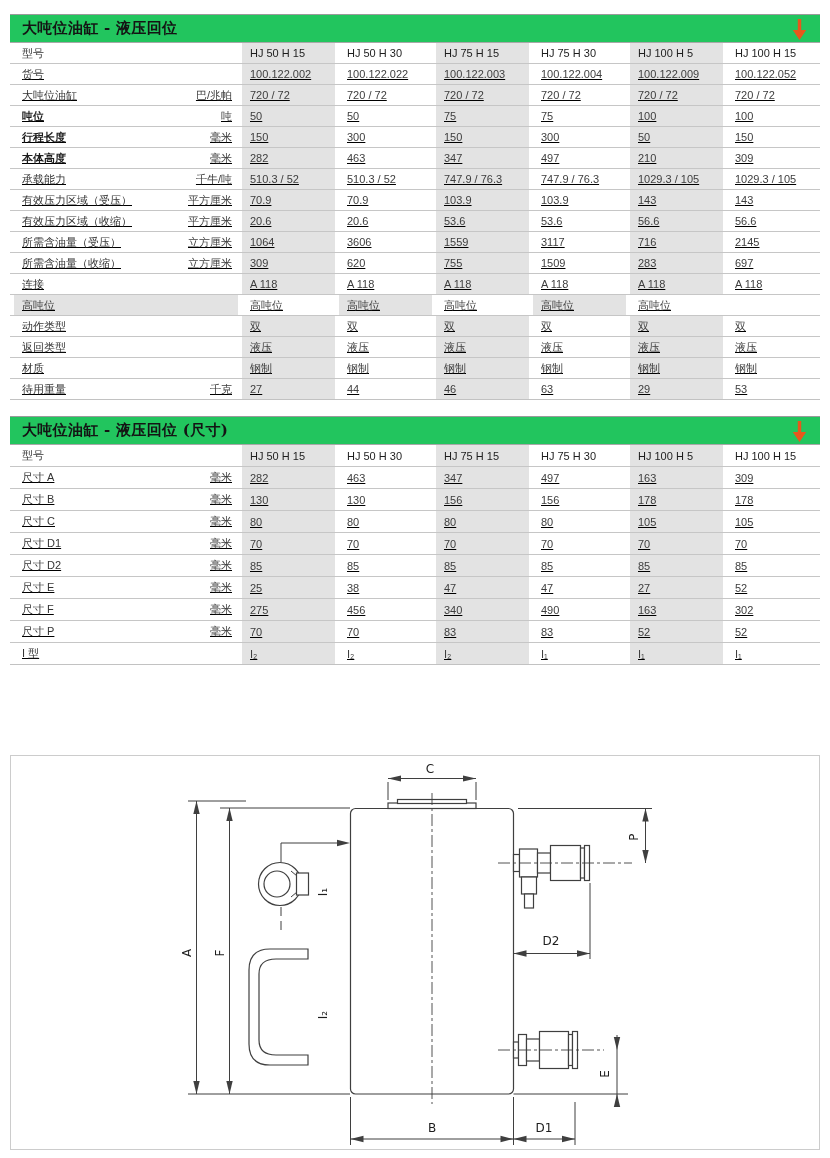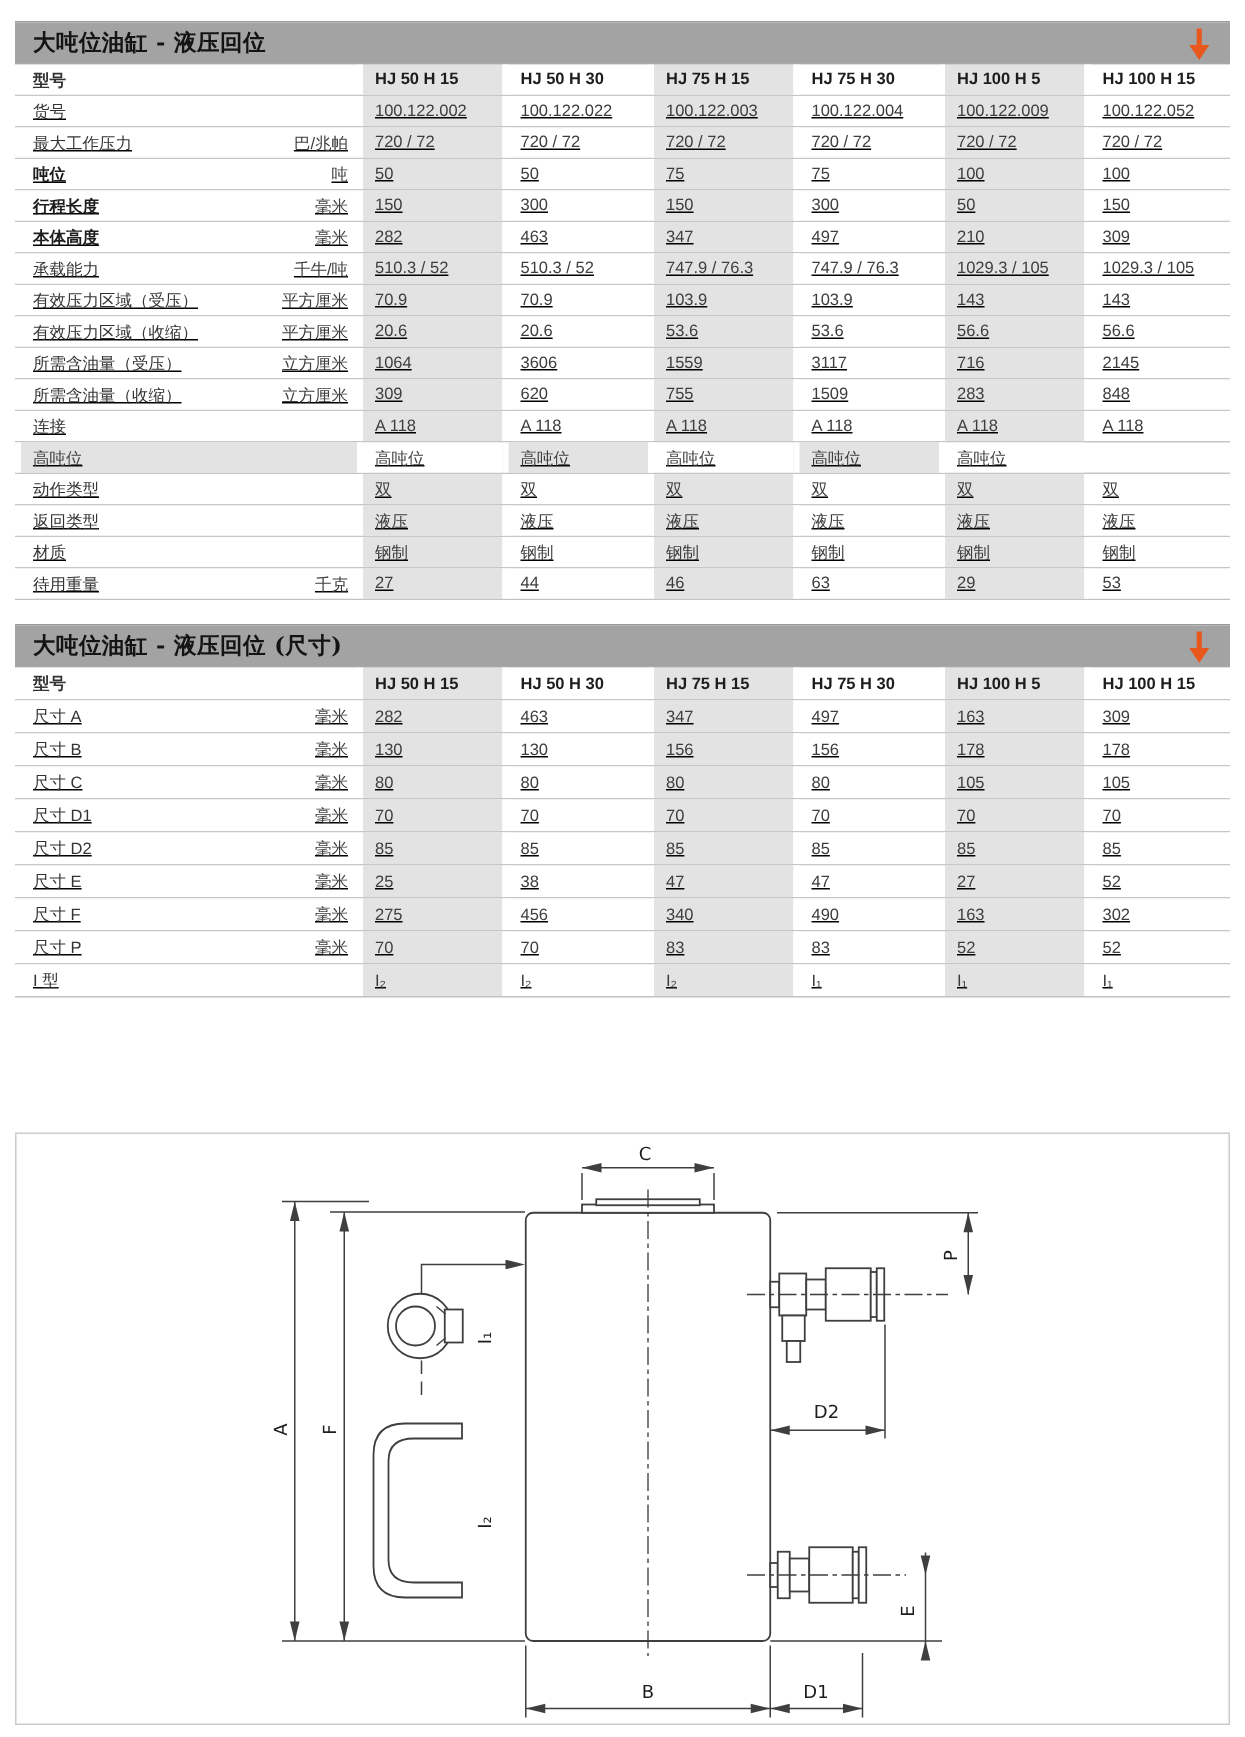--- a/index.html
+++ b/index.html
@@ -5,39 +5,39 @@
   html,body{margin:0;padding:0;}
   body{
     width:830px;height:1158px;background:#fff;
     font-family:"Liberation Sans","DejaVu Sans",sans-serif;
     position:relative;overflow:hidden;
   }
   .cat-table{margin:0 10px;border-top:1px solid #9a9a9a;border-bottom:1px solid #c2c2c2;}
   #table-0{margin-top:14px;}
   #table-1{margin-top:16px;}
   .t-title-row{
-    height:27px;background:#a3a3a3;border-bottom:1px solid #a8a8a8;
+    height:27px;background:#22c55e;border-bottom:1px solid #a8a8a8;
     display:flex;align-items:center;justify-content:space-between;padding:0 12px;
   }
   .t-title{
     font-family:"DejaVu Serif","Liberation Serif",serif;
     font-size:15px;font-weight:bold;color:#141414;margin:0;letter-spacing:0.3px;
   }
   .down-arrow{display:flex;align-items:center;}
   .t-body{display:block;}
   .t-row{display:grid;grid-template-columns:228px repeat(6,1fr);height:20px;}
   #table-1 .t-row{height:21px;}
   .t-row + .t-row{border-top:1px solid #c6c6c6;text-decoration:underline;}
   .cell{font-size:11px;color:#3d3d3d;display:flex;align-items:center;overflow:hidden;white-space:nowrap;}
   .lab-cell{justify-content:space-between;padding:0 6px 0 12px;background:#fff;}
   .lab{color:#333;}
   .unit{color:#3d3d3d;}
   .v-cell{padding-left:8px;border-left:4px solid #fff;background:#fff;}
   .v-cell.shaded{background:#e3e3e3;}
-  .t-head .cell{font-weight:bold;color:#1d1d1d;}
+  .t-head .cell{font-weight:normal;color:#1d1d1d;}
   .row-bold .lab{font-weight:bold;color:#1d1d1d;}
   .drawing-box{margin:90px 10px 0;border:1px solid #ccc;height:393px;background:#fff;}
   .drawing-box svg{display:block;}
   .geo{fill:#fff;stroke:#3f3f3f;stroke-width:1.2;}
   .dim{stroke:#3f3f3f;stroke-width:1;fill:none;}
   .dsh{stroke:#3f3f3f;stroke-width:1;fill:none;stroke-dasharray:9 5;}
   .cl{stroke:#3f3f3f;stroke-width:0.9;fill:none;stroke-dasharray:12 3 3 3;}
   .ah{fill:#3f3f3f;stroke:none;}
   .dlab{font-size:12px;fill:#1d1d1d;font-family:"DejaVu Sans","Liberation Sans",sans-serif;}
 </style>
@@ -72,21 +72,21 @@
         </div>
         <div class="cell v-cell shaded">100.122.002</div>
         <div class="cell v-cell">100.122.022</div>
         <div class="cell v-cell shaded">100.122.003</div>
         <div class="cell v-cell">100.122.004</div>
         <div class="cell v-cell shaded">100.122.009</div>
         <div class="cell v-cell">100.122.052</div>
       </div>
       <div class="t-row">
         <div class="cell lab-cell">
-          <span class="lab">最大工作压力</span>
+          <span class="lab">大吨位油缸</span>
           <span class="unit">巴/兆帕</span>
         </div>
         <div class="cell v-cell shaded">720 / 72</div>
         <div class="cell v-cell">720 / 72</div>
         <div class="cell v-cell shaded">720 / 72</div>
         <div class="cell v-cell">720 / 72</div>
         <div class="cell v-cell shaded">720 / 72</div>
         <div class="cell v-cell">720 / 72</div>
       </div>
       <div class="t-row row-bold">
@@ -176,21 +176,21 @@
       <div class="t-row">
         <div class="cell lab-cell">
           <span class="lab">所需含油量（收缩）</span>
           <span class="unit">立方厘米</span>
         </div>
         <div class="cell v-cell shaded">309</div>
         <div class="cell v-cell">620</div>
         <div class="cell v-cell shaded">755</div>
         <div class="cell v-cell">1509</div>
         <div class="cell v-cell shaded">283</div>
-        <div class="cell v-cell">848</div>
+        <div class="cell v-cell">697</div>
       </div>
       <div class="t-row">
         <div class="cell lab-cell">
           <span class="lab">连接</span>
         </div>
         <div class="cell v-cell shaded">A 118</div>
         <div class="cell v-cell">A 118</div>
         <div class="cell v-cell shaded">A 118</div>
         <div class="cell v-cell">A 118</div>
         <div class="cell v-cell shaded">A 118</div>

